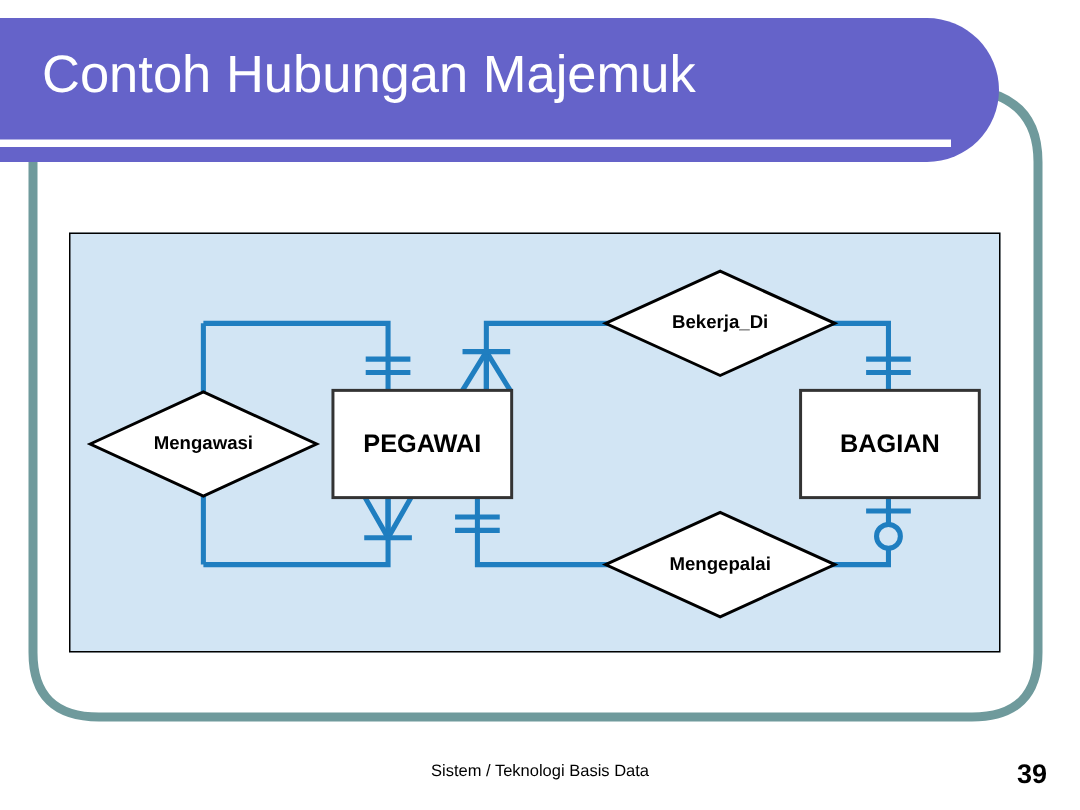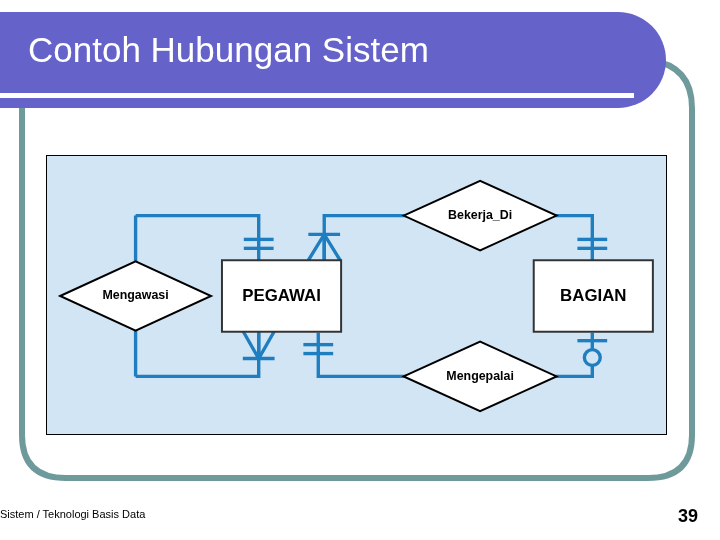--- a/index.html
+++ b/index.html
@@ -89,20 +89,21 @@
     dominant-baseline: middle;
     font-family: "Liberation Sans", sans-serif;
   }
 
   
   #footer-text {
     position: absolute;
     left: 0;
     top: 508px;
     width: 720px;
+    text-align: center;
     font-size: 11px;
     color: #000000;
     z-index: 3;
   }
   #page-number {
     position: absolute;
     right: 22px;
     top: 506px;
     font-size: 18px;
     font-weight: bold;
@@ -120,21 +121,21 @@
              L 22 435
              Q 22 478 66 478
              L 648 478
              Q 692 478 692 435
              L 692 108
              Q 692 66 650 60" fill="none" stroke="#6f9a9c" stroke-width="6" stroke-linecap="round"></path>
   </svg>
 
   <div id="title-banner"></div>
   <div id="title-rule"></div>
-  <div id="title-text">Contoh Hubungan Sistem</div>
+  <div id="title-text">Contoh Hubungan Majemuk</div>
 
   <div id="diagram">
     <svg id="diagram-svg" viewBox="0 0 621 280" xmlns="http://www.w3.org/2000/svg">
 
       <g stroke="#1f7ec0" stroke-width="3.4" fill="none" stroke-linecap="butt">
 
         <path d="M 88 60 L 212 60 L 212 105"></path>
 
         <path d="M 88 222 L 212 222 L 212 178"></path>
 

